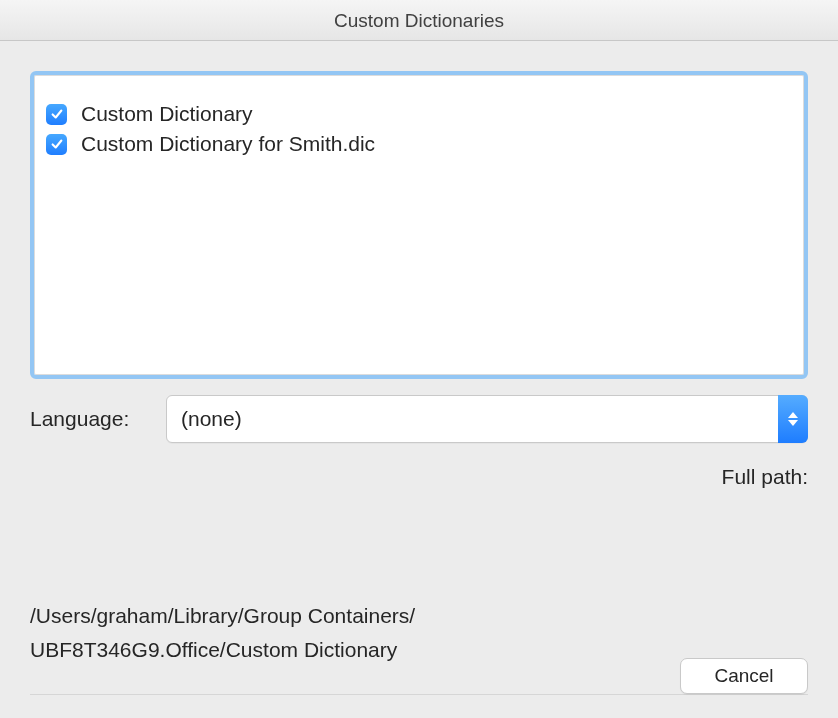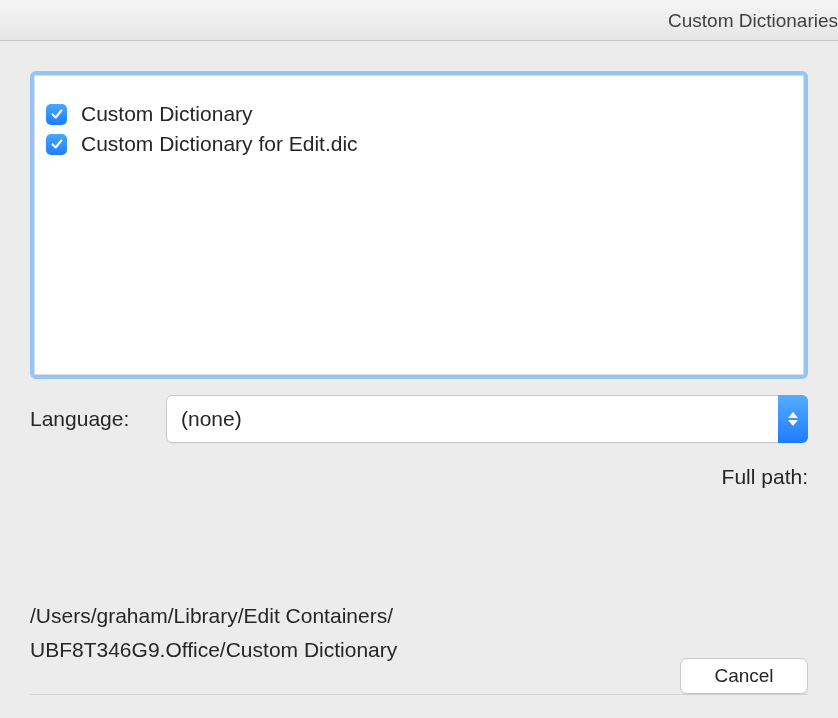--- a/index.html
+++ b/index.html
@@ -10,21 +10,21 @@
       height: 718px;
       background: #ececec;
       font-family: -apple-system, "Helvetica Neue", Helvetica, Arial, sans-serif;
       font-size: 19px;
       color: #262626;
       overflow: hidden;
     }
     .titlebar {
       height: 41px;
       line-height: 41px;
-      text-align: right;
+      text-align: center;
       font-size: 19px;
       color: #414141;
       background: linear-gradient(#f5f5f5, #e6e6e6);
       border-bottom: 1px solid #c7c7c7;
     }
     .content {
       padding: 30px 30px 0 30px;
     }
     .listbox {
       background: #fff;
@@ -183,41 +183,41 @@
           </svg>
       </span>
       <span>Custom Dictionary</span>
     </div>
     <div class="list-item">
       <span class="cbx">
         <svg viewBox="0 0 16 16">
             <polyline points="3,8.5 6.5,12 13,4" fill="none" stroke="#fff" stroke-width="2.4" stroke-linecap="round" stroke-linejoin="round"></polyline>
           </svg>
       </span>
-      <span>Custom Dictionary for Edit.dic</span>
+      <span>Custom Dictionary for Smith.dic</span>
     </div>
   </div>
 
   <div class="row">
     <div class="label">Language:</div>
     <div class="select-wrap">
       <div class="select-body">
         <span>(none)</span>
       </div>
       <div class="select-arrows">
         <span class="tri-up"></span>
         <span class="tri-down"></span>
       </div>
     </div>
   </div>
 
   <div class="path-block">
     <div class="path-label">Full path:</div>
     <div class="path-value">
-      <div>/Users/graham/Library/Edit Containers/</div>
+      <div>/Users/graham/Library/Group Containers/</div>
       <div>UBF8T346G9.Office/Custom Dictionary</div>
     </div>
   </div>
 
 
   <div class="divider"></div>
 
 </div>
 
 <div class="footer">

